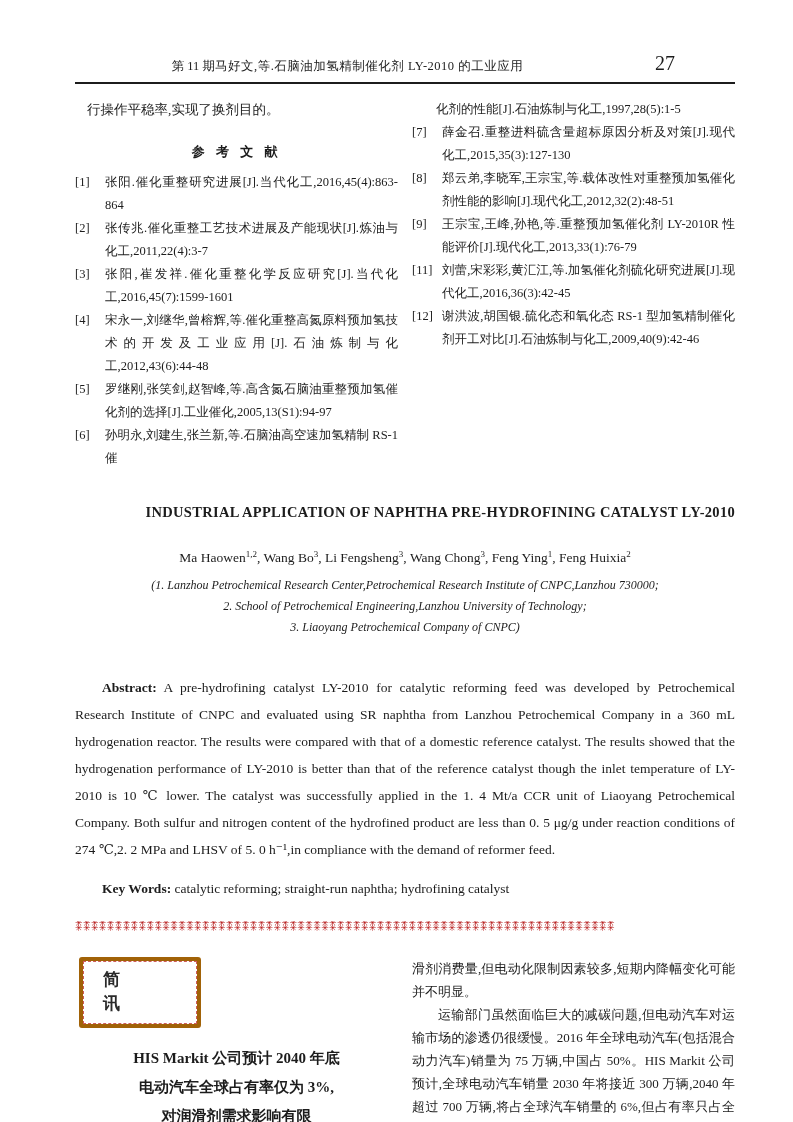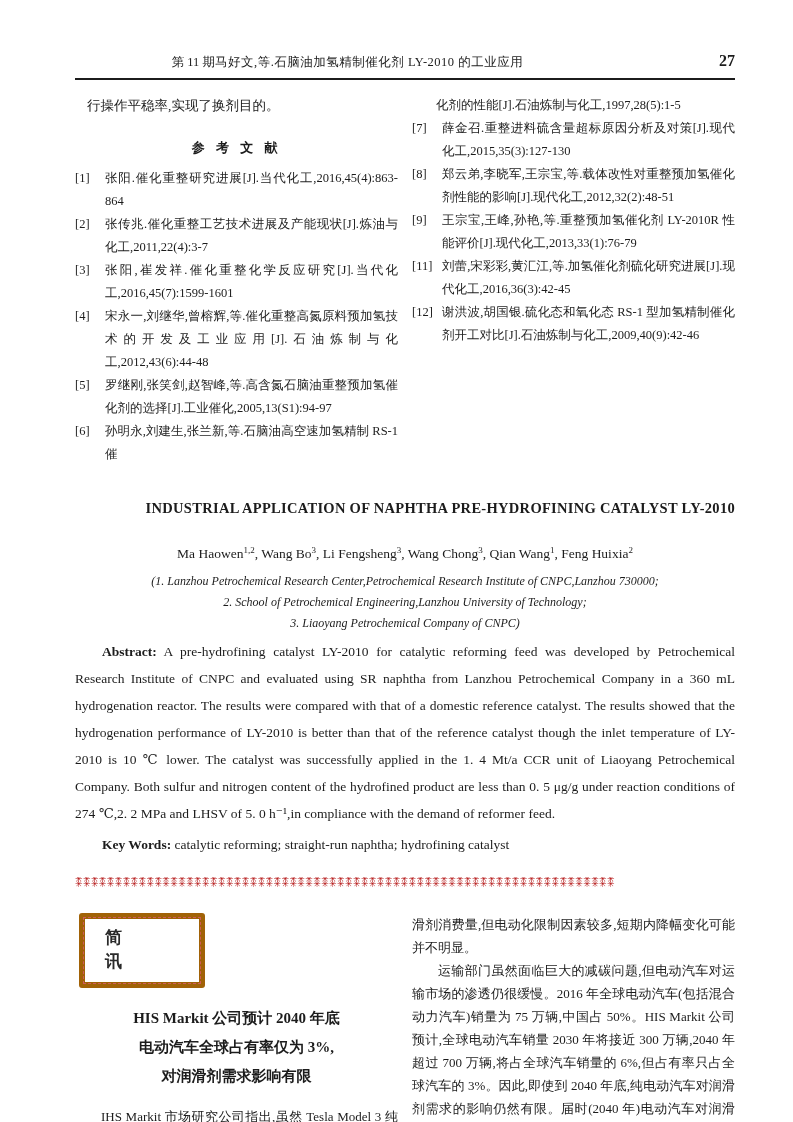--- a/index.html
+++ b/index.html
@@ -8,53 +8,53 @@
     width: 793px; height: 1122px; margin: 0 auto;
     background: #ffffff; color: #1c1c1c;
     font-family: "Liberation Serif", "DejaVu Serif", serif;
     padding: 52px 58px 0 75px;
     overflow: hidden; position: relative;
   }
   
   .hdr { display: flex; align-items: baseline; font-size: 12.5px; }
   .hdr .issue { width: 140px; text-align: right; }
   .hdr .running { flex: 1; text-align: left; letter-spacing: .5px; }
-  .hdr .pageno { width: 140px; text-align: right; font-weight: bold; font-size: 16px; }
+  .hdr .pageno { width: 140px; text-align: center; font-weight: normal; font-size: 20px; }
   .hdr-rule { border: none; border-top: 2px solid #1c1c1c; margin-top: 7px; }
 
   
   .twocol { display: flex; gap: 14px; }
   .col { flex: 1 1 0; min-width: 0; }
   .refs { margin-top: 14px; font-size: 12.5px; line-height: 23px; }
   .refs .lead { font-size: 13.5px; margin-left: 12px; }
   .refs .refs-title { text-align: center; font-weight: bold; font-size: 13px; letter-spacing: 4px; margin: 19px 0 8px 0; }
   .ref-item { display: flex; }
   .ref-marker { flex: 0 0 30px; }
   .ref-text { flex: 1; text-align: justify; }
   .ref-cont { margin-left: 24px; text-align: justify; }
 
   
   .eng { margin-top: 34px; }
   .eng-title { text-align: right; font-weight: bold; font-size: 14.5px; letter-spacing: .3px; }
   .eng-authors { text-align: center; font-size: 13.5px; margin-top: 27px; }
   .eng-authors sup { font-size: 9px; }
   .eng-affils { text-align: center; font-style: italic; font-size: 12px; line-height: 21px; margin-top: 9px; }
-  .abstract { margin-top: 4px; font-size: 13.5px; line-height: 27px; text-align: justify; text-indent: 2em; }
-  .keywords { margin-top: 10px; font-size: 13.5px; text-indent: 2em; }
+  .abstract { margin-top: 36px; font-size: 13.5px; line-height: 27px; text-align: justify; text-indent: 2em; }
+  .keywords { margin-top: 18px; font-size: 13.5px; text-indent: 2em; }
   .blabel { font-weight: bold; }
 
   
   .divider { margin-top: 24px; color: #b41515; font-size: 9px; line-height: 5px;
              letter-spacing: .4px; white-space: nowrap; overflow: hidden; height: 14px; }
 
   
   .brief { margin-top: 22px; font-size: 13px; line-height: 23px; }
   .brief-box {
     display: inline-block; margin-left: 4px; padding: 7px 20px 8px 20px;
-    border: 6px solid #a16207; outline: 1px dashed #cf5b5b; outline-offset: -5px;
+    border: 4px solid #a16207; outline: 1px dashed #cf5b5b; outline-offset: -5px;
     border-radius: 3px; color: #2a2a2a;
   }
   .brief-box .box-label { font-size: 17px; letter-spacing: 18px; margin-right: -18px; font-weight: bold; }
   .brief-title { text-align: center; font-weight: bold; font-size: 15px; line-height: 29px; margin-top: 16px; }
   .brief p { text-align: justify; }
   .brief .indent { text-indent: 2em; }
 </style>
 </head>
 <body>
 
@@ -124,21 +124,21 @@
   </div>
 
   <div class="eng">
     <div class="eng-title">INDUSTRIAL APPLICATION OF NAPHTHA PRE-HYDROFINING CATALYST LY-2010</div>
 
     <div class="eng-authors">
       <span class="author"><span>Ma Haowen</span><sup>1,2</sup></span><span>, </span>
       <span class="author"><span>Wang Bo</span><sup>3</sup></span><span>, </span>
       <span class="author"><span>Li Fengsheng</span><sup>3</sup></span><span>, </span>
       <span class="author"><span>Wang Chong</span><sup>3</sup></span><span>, </span>
-      <span class="author"><span>Qian Wang</span><sup>1</sup></span><span>, </span>
+      <span class="author"><span>Feng Ying</span><sup>1</sup></span><span>, </span>
       <span class="author"><span>Feng Huixia</span><sup>2</sup></span>
     </div>
 
     <div class="eng-affils">
       <div>(1. Lanzhou Petrochemical Research Center,Petrochemical Research Institute of CNPC,Lanzhou 730000;</div>
       <div>2. School of Petrochemical Engineering,Lanzhou University of Technology;</div>
       <div>3. Liaoyang Petrochemical Company of CNPC)</div>
     </div>
 
     <p class="abstract"><span class="blabel">Abstract:</span><span> A pre-hydrofining catalyst LY-2010 for catalytic reforming feed was developed by Petrochemical Research Institute of CNPC and evaluated using SR naphtha from Lanzhou Petrochemical Company in a 360 mL hydrogenation reactor. The results were compared with that of a domestic reference catalyst. The results showed that the hydrogenation performance of LY-2010 is better than that of the reference catalyst though the inlet temperature of LY-2010 is 10 ℃ lower. The catalyst was successfully applied in the 1. 4 Mt/a CCR unit of Liaoyang Petrochemical Company. Both sulfur and nitrogen content of the hydrofined product are less than 0. 5 μg/g under reaction conditions of 274 ℃,2. 2 MPa and LHSV of 5. 0 h⁻¹,in compliance with the demand of reformer feed.</span></p>

